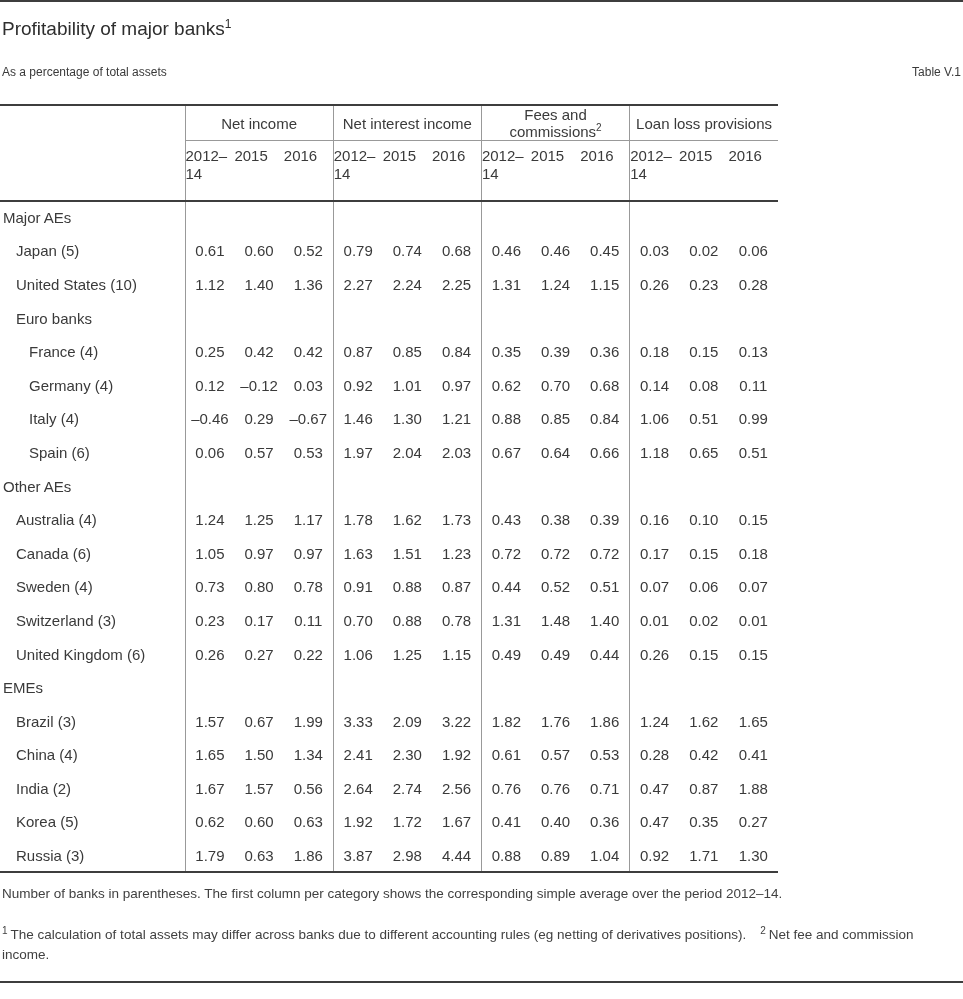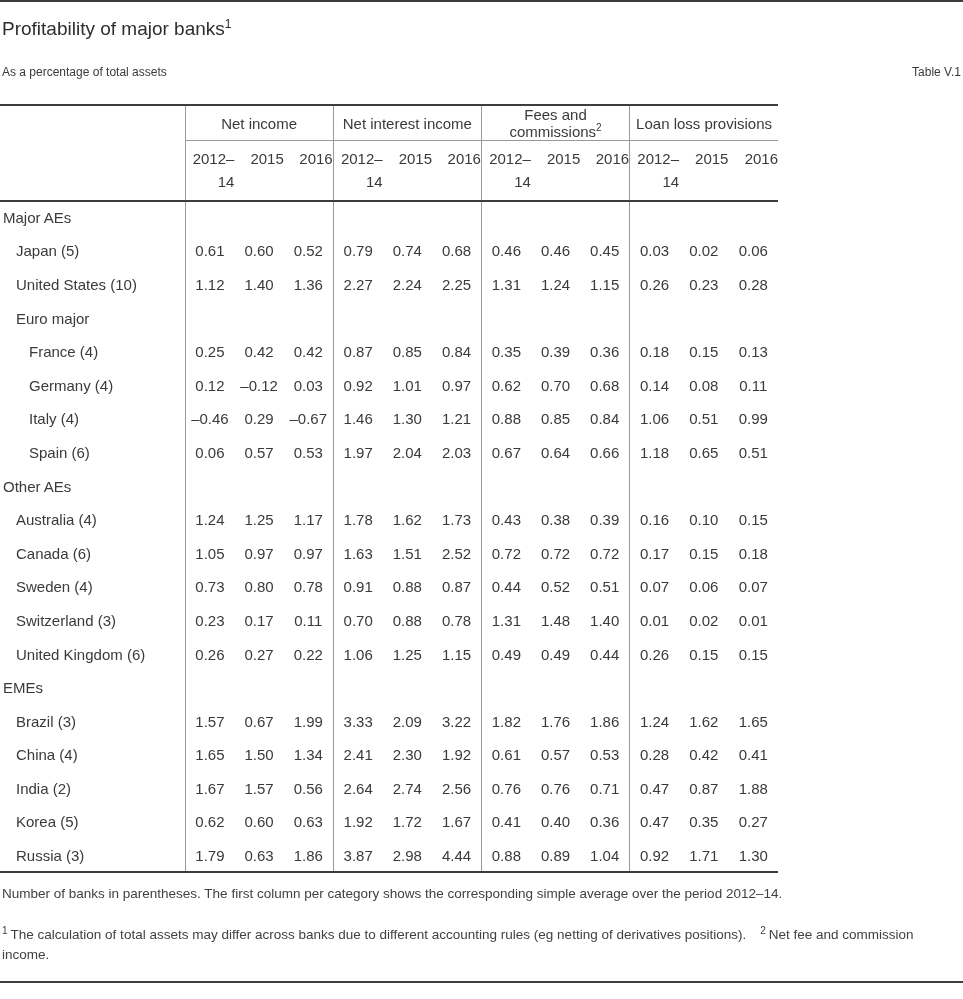--- a/index.html
+++ b/index.html
@@ -40,22 +40,22 @@
   thead th{font-weight:400;}
   tr.grp-row{height:31px;}
   th.grp-head{
     text-align:center;vertical-align:middle;
     border-bottom:1px solid var(--rule-light);
   }
   th.grp-head sup{font-size:10px;vertical-align:super;line-height:0;}
   th.stub-cell{border-bottom:2px solid var(--rule-dark);}
   tr.sub-row{height:60px;}
   th.sub-head{
-    text-align:right;vertical-align:top;
-    padding-top:6px;line-height:23px;
+    text-align:left;vertical-align:top;
+    padding-top:6px;line-height:18px;
     border-bottom:2px solid var(--rule-dark);
   }
   .col-grp-start{border-left:1px solid var(--rule-light);}
   tbody tr{height:33.6px;}
   td.label{text-align:left;white-space:nowrap;overflow:hidden;}
   td.label.indent-0{padding-left:3px;}
   td.label.indent-1{padding-left:16px;}
   td.label.indent-2{padding-left:29px;}
   td.val{text-align:center;}
   .footnotes{
@@ -160,21 +160,21 @@
           <td class="val">2.24</td>
           <td class="val">2.25</td>
           <td class="val col-grp-start">1.31</td>
           <td class="val">1.24</td>
           <td class="val">1.15</td>
           <td class="val col-grp-start">0.26</td>
           <td class="val">0.23</td>
           <td class="val">0.28</td>
         </tr>
         <tr>
-          <td class="label indent-1">Euro major</td>
+          <td class="label indent-1">Euro banks</td>
           <td class="val col-grp-start"></td>
           <td class="val"></td>
           <td class="val"></td>
           <td class="val col-grp-start"></td>
           <td class="val"></td>
           <td class="val"></td>
           <td class="val col-grp-start"></td>
           <td class="val"></td>
           <td class="val"></td>
           <td class="val col-grp-start"></td>
@@ -271,21 +271,21 @@
           <td class="val">0.10</td>
           <td class="val">0.15</td>
         </tr>
         <tr>
           <td class="label indent-1">Canada (6)</td>
           <td class="val col-grp-start">1.05</td>
           <td class="val">0.97</td>
           <td class="val">0.97</td>
           <td class="val col-grp-start">1.63</td>
           <td class="val">1.51</td>
-          <td class="val">2.52</td>
+          <td class="val">1.23</td>
           <td class="val col-grp-start">0.72</td>
           <td class="val">0.72</td>
           <td class="val">0.72</td>
           <td class="val col-grp-start">0.17</td>
           <td class="val">0.15</td>
           <td class="val">0.18</td>
         </tr>
         <tr>
           <td class="label indent-1">Sweden (4)</td>
           <td class="val col-grp-start">0.73</td>

